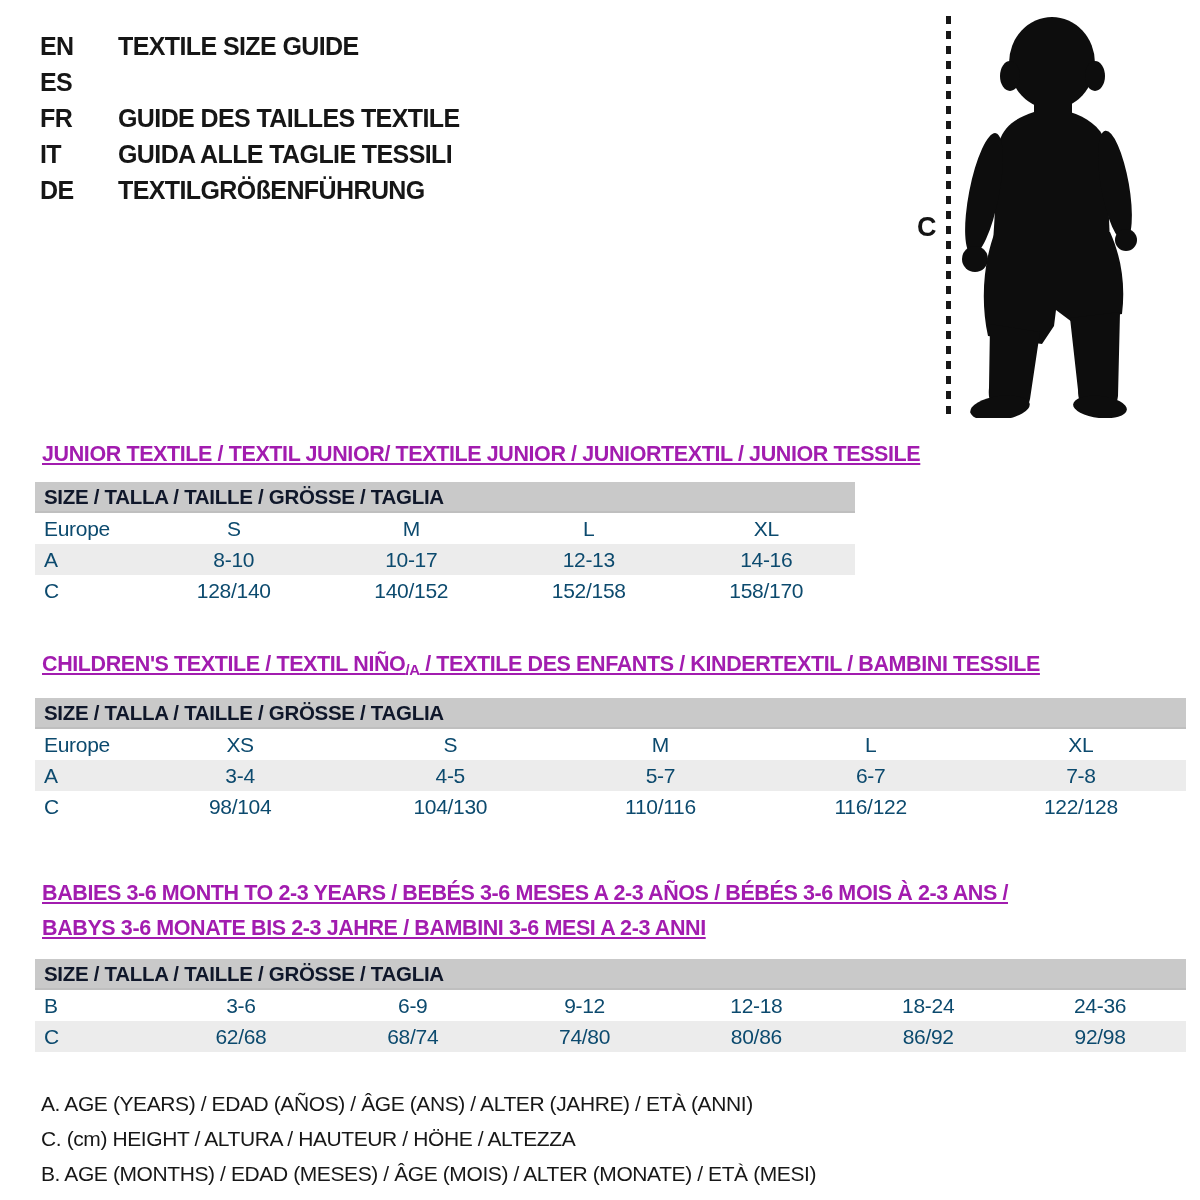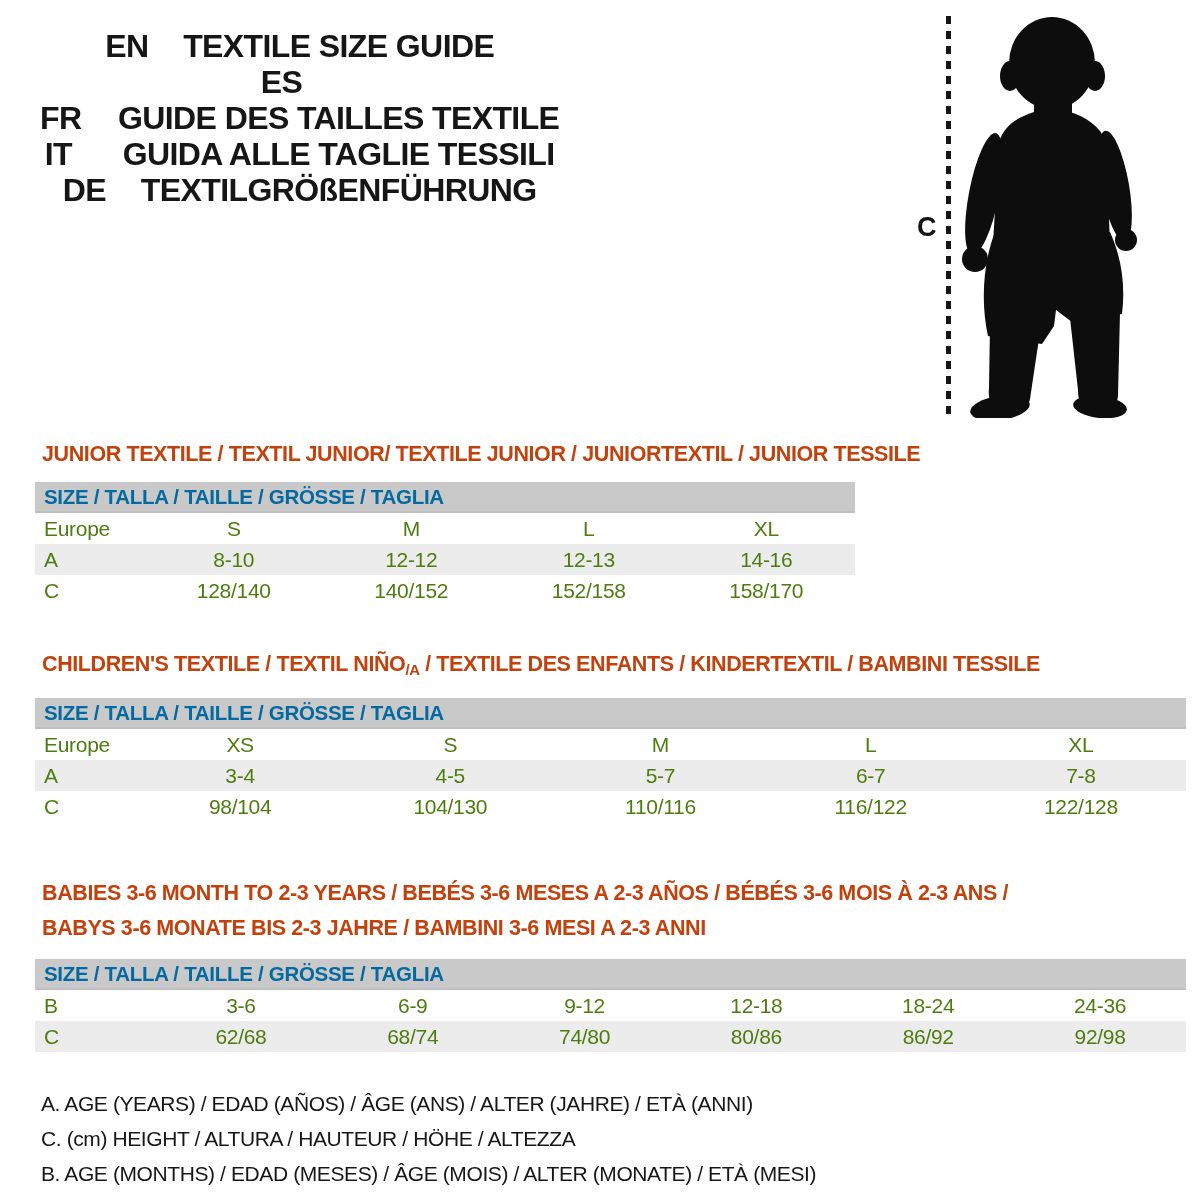--- a/index.html
+++ b/index.html
@@ -7,57 +7,57 @@
     position:relative;
     width:1200px;height:1200px;
     background:#fff;
     font-family:"Liberation Sans", sans-serif;
     color:#1b1b1b;
     overflow:hidden;
   }
 
   
   .lang-block{position:absolute;left:40px;top:28px;}
-  .lang-row{display:flex;font-size:32px;font-weight:700;line-height:36px;color:#161616;letter-spacing:-0.6px;justify-content:center;}
+  .lang-row{display:flex;font-size:25px;font-weight:700;line-height:36px;color:#161616;letter-spacing:-0.6px;}
   .lang-code{width:78px;flex:0 0 78px;}
   .lang-label{white-space:nowrap;}
 
   
   .figure-block{position:absolute;left:900px;top:12px;width:280px;height:415px;}
   .c-label{position:absolute;left:17px;top:200px;font-size:27px;font-weight:700;color:#141414;}
   .dashed-line{
     position:absolute;left:46px;top:4px;width:5px;height:400px;
     background:repeating-linear-gradient(to bottom,#161616 0 8px,transparent 8px 15px);
   }
   .silhouette{position:absolute;left:60px;top:2px;}
 
   
   .sec{position:absolute;left:35px;}
   .sec h2{
     margin:0 0 16px 7px;
     font-size:21.5px;line-height:24px;font-weight:700;
-    color:#c2410c;letter-spacing:-0.4px;white-space:nowrap;
+    color:#a21caf;letter-spacing:-0.4px;white-space:nowrap;text-decoration:underline;
   }
   .sec h2 .subsize{font-size:15px;vertical-align:-4px;font-weight:700;}
   .sec-junior{top:442px;width:820px;}
   .sec-children{top:652px;width:1151px;}
   .sec-babies{top:876px;width:1151px;}
   .sec-babies h2{margin-bottom:0;line-height:35px;}
   .sec-babies .gap{height:13px;}
 
   
   table.size-table{width:100%;border-collapse:collapse;table-layout:fixed;}
   table.size-table td{
     height:31px;padding:0;font-size:21px;letter-spacing:-0.3px;
-    text-align:center;color:#4d7c0f;white-space:nowrap;
+    text-align:center;color:#0c4a6e;white-space:nowrap;
   }
   table.size-table td.lbl{text-align:left;padding-left:9px;}
   table.size-table tr.stripe td{background:#ececec;}
   table.size-table td.bar{
-    background:#c9c9c9;color:#0369a1;font-weight:700;
+    background:#c9c9c9;color:#0f172a;font-weight:700;
     text-align:left;padding-left:9px;font-size:20.5px;height:29px;
     border-bottom:2px solid #bfbfbf;
   }
 
   
   .legend{position:absolute;left:41px;top:1086px;}
   .legend-line{font-size:21px;font-weight:400;line-height:35px;color:#171717;letter-spacing:-0.4px;white-space:nowrap;}
 </style>
 </head>
 <body>
@@ -136,21 +136,21 @@
         <tr>
           <td class="lbl">Europe</td>
           <td>S</td>
           <td>M</td>
           <td>L</td>
           <td>XL</td>
         </tr>
         <tr class="stripe">
           <td class="lbl">A</td>
           <td>8-10</td>
-          <td>12-12</td>
+          <td>10-17</td>
           <td>12-13</td>
           <td>14-16</td>
         </tr>
         <tr>
           <td class="lbl">C</td>
           <td>128/140</td>
           <td>140/152</td>
           <td>152/158</td>
           <td>158/170</td>
         </tr>

